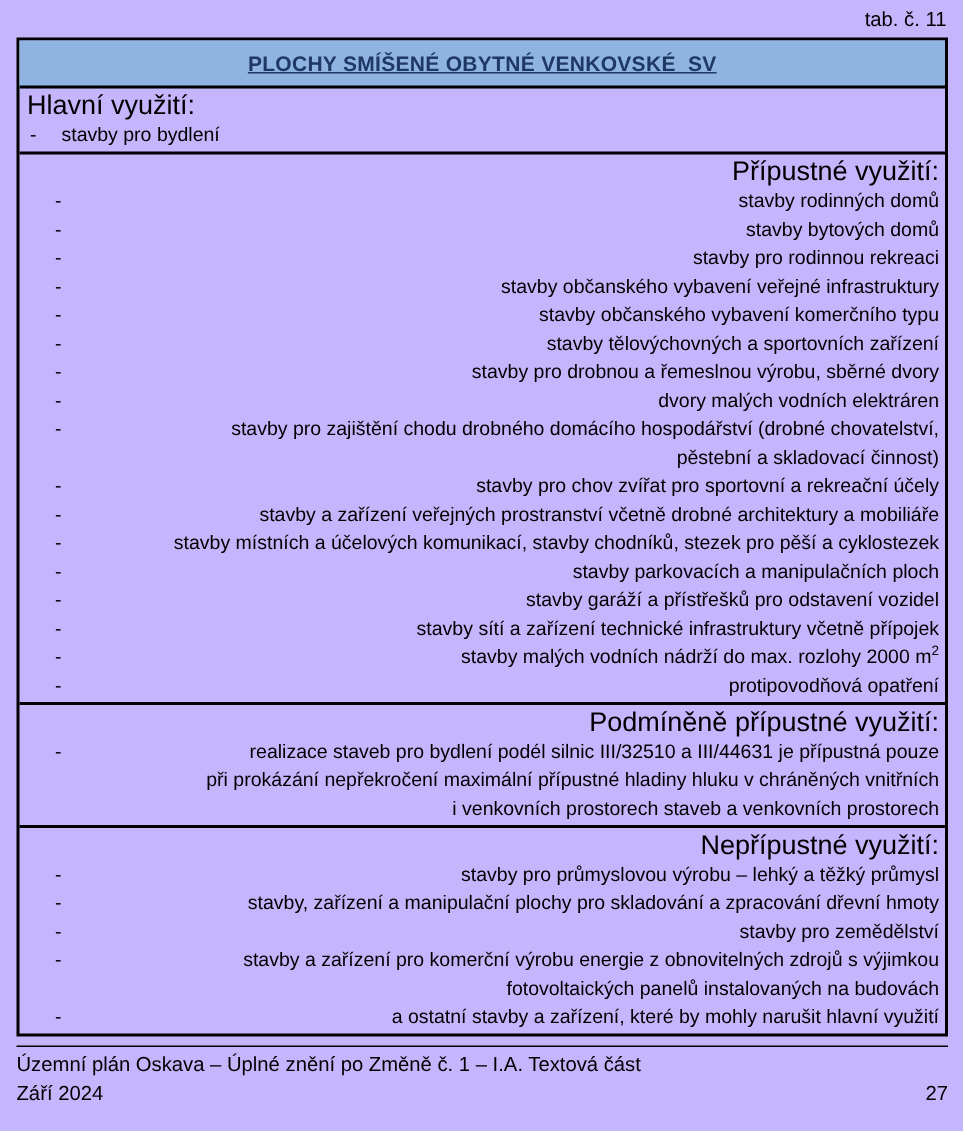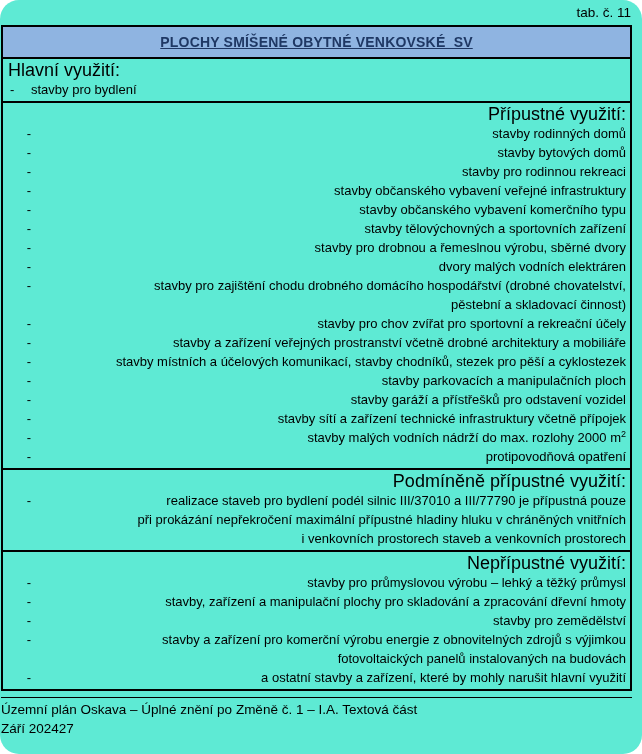--- a/index.html
+++ b/index.html
@@ -6,25 +6,24 @@
     margin: 0;
     padding: 0;
     background: #ffffff;
     font-family: "Liberation Sans", "DejaVu Sans", sans-serif;
     color: #000000;
   }
   .page {
     position: relative;
     width: 642px;
     height: 754px;
-    background: #5eead4;
+    background: #c4b5fd;
     box-sizing: border-box;
-    padding: 2px 10px 0 1px;
+    padding: 2px 10px 0 11px;
     overflow: hidden;
-    border-radius: 19px;
   }
   .tab-caption {
     text-align: right;
     font-size: 13.5px;
     line-height: 18px;
     padding: 2px 1px 3px 0;
   }
   .ztable {
     border: 2px solid #000000;
   }
@@ -77,20 +76,21 @@
     border-top: 1.5px solid #000000;
     margin-top: 6px;
   }
   .footer {
     font-size: 13.5px;
     line-height: 19px;
     padding-top: 2px;
   }
   .footer-row2 {
     display: flex;
+    justify-content: space-between;
   }
 </style>
 </head>
 <body>
 
 <div class="page">
 
   <div class="tab-caption">tab. č. 11</div>
 
   <div class="ztable">
@@ -175,21 +175,21 @@
       <div class="item">
         <span class="dash">-</span>
         <span class="item-text">protipovodňová opatření</span>
       </div>
     </div>
 
     <div class="section">
       <div class="section-heading">Podmíněně přípustné využití:</div>
       <div class="item">
         <span class="dash">-</span>
-        <span class="item-text">realizace staveb pro bydlení podél silnic III/37010 a III/77790 je přípustná pouze
+        <span class="item-text">realizace staveb pro bydlení podél silnic III/32510 a III/44631 je přípustná pouze
 při prokázání nepřekročení maximální přípustné hladiny hluku v chráněných vnitřních
 i venkovních prostorech staveb a venkovních prostorech</span>
       </div>
     </div>
 
     <div class="section">
       <div class="section-heading">Nepřípustné využití:</div>
       <div class="item">
         <span class="dash">-</span>
         <span class="item-text">stavby pro průmyslovou výrobu – lehký a těžký průmysl</span>

